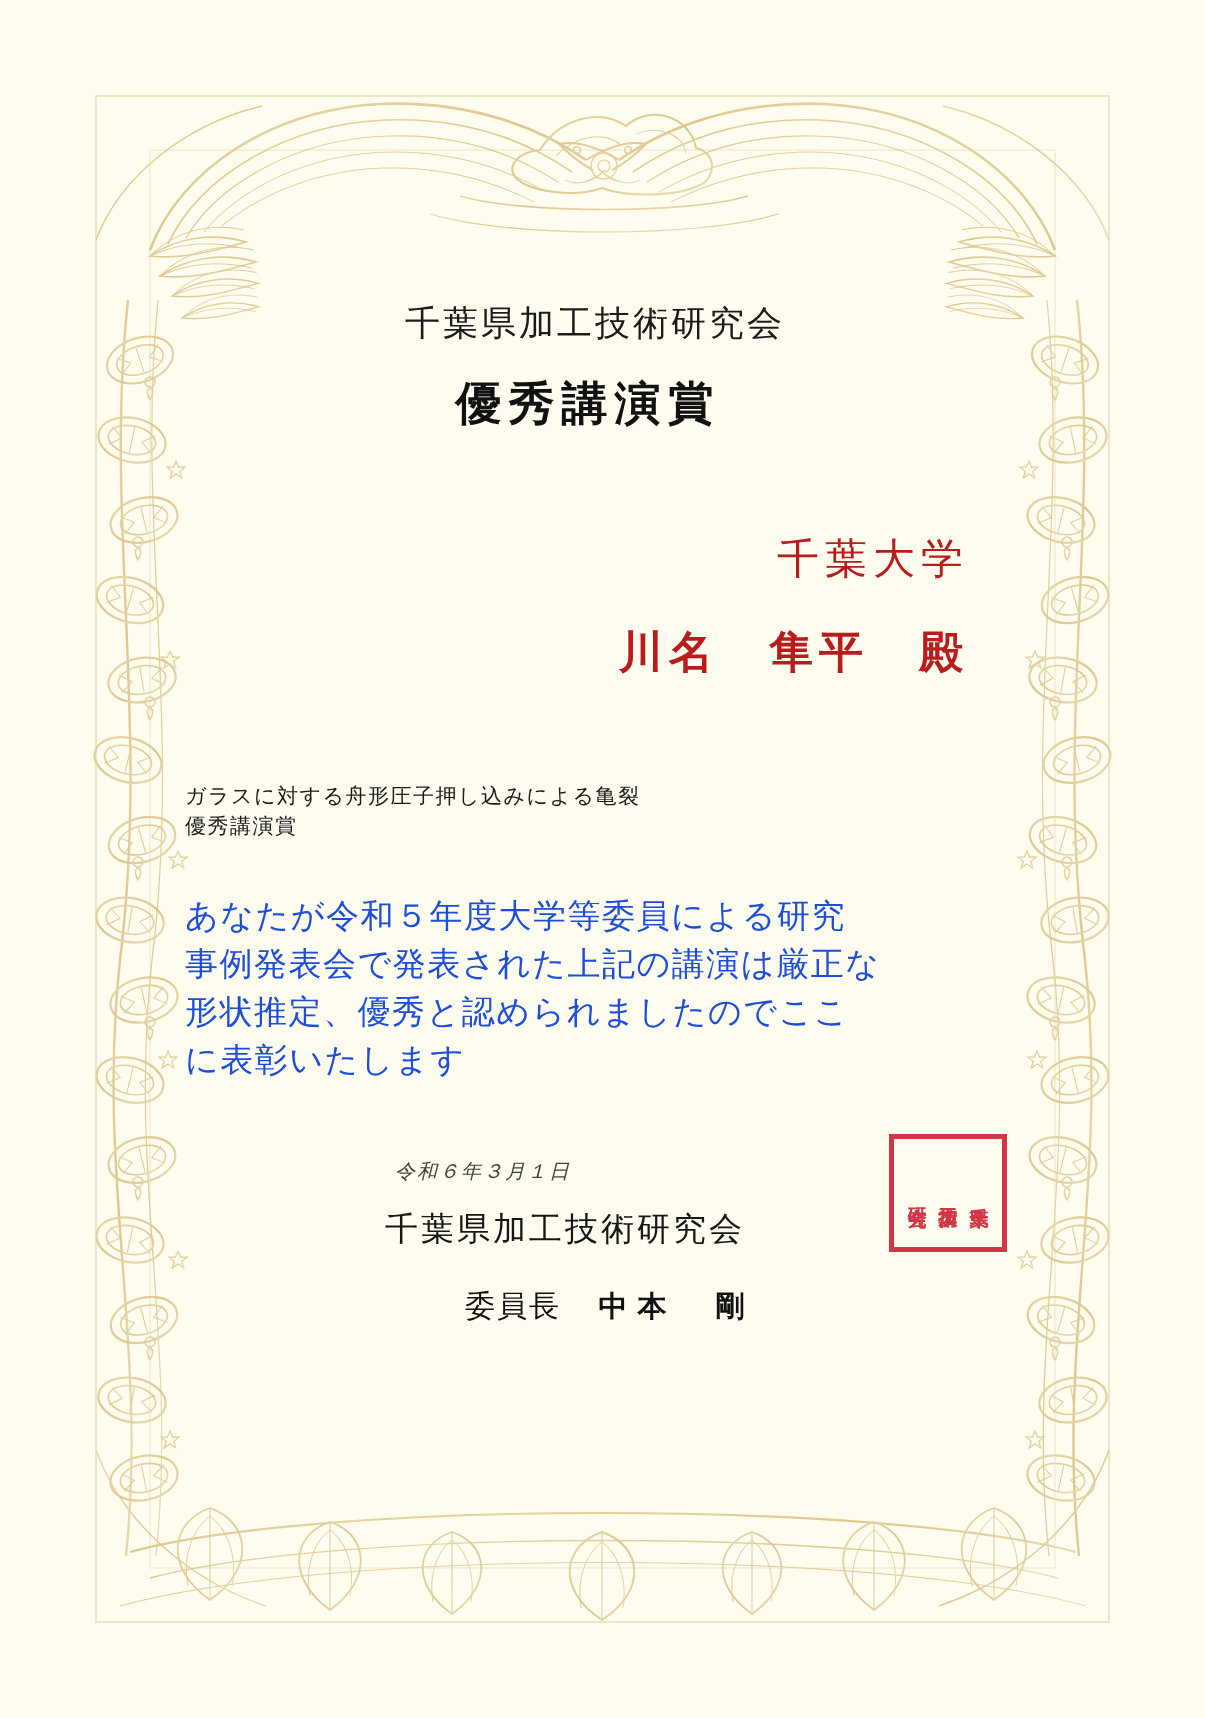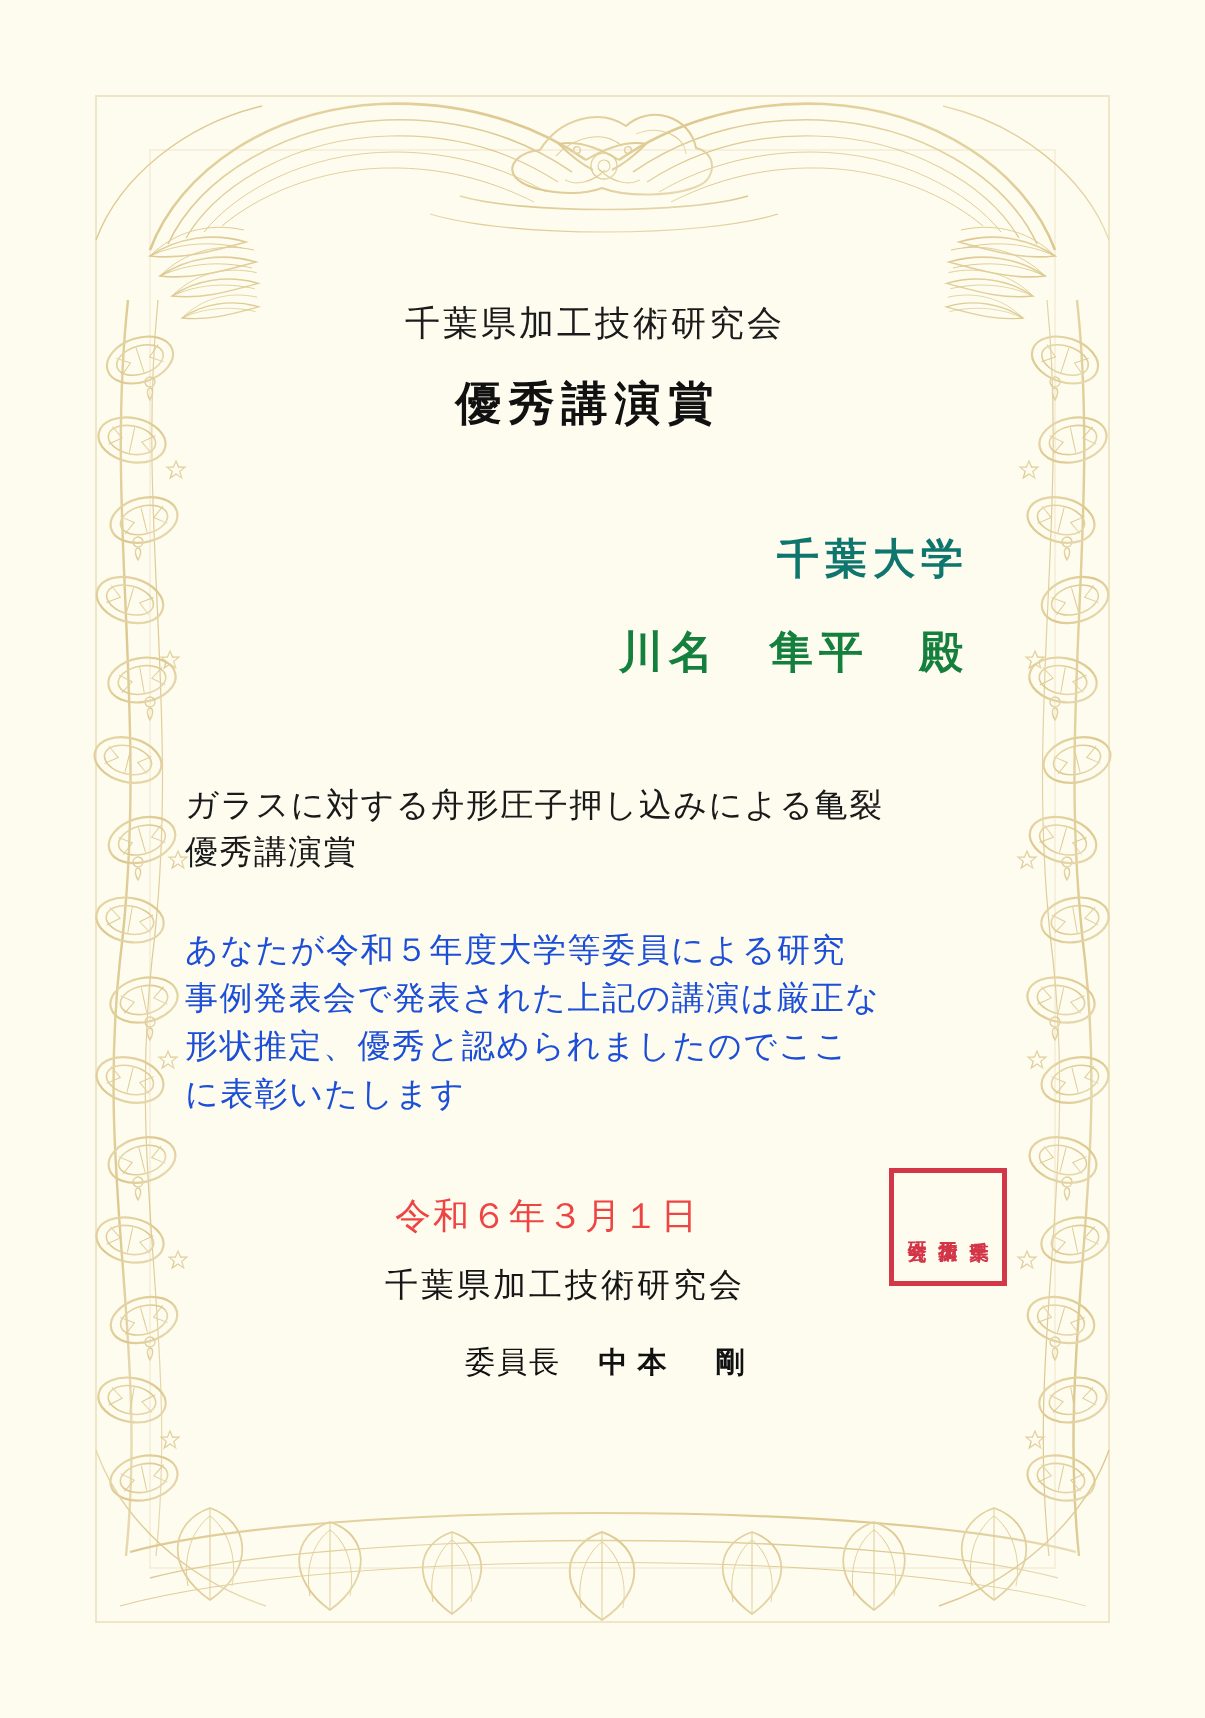--- a/index.html
+++ b/index.html
@@ -64,56 +64,57 @@
   }
 
   .recipient {
     margin-top: 96px;
     text-align: right;
     padding-right: 56px;
   }
   .recipient .affiliation {
     font-size: 42px;
     letter-spacing: 6px;
-    color: #0f766e;
-    font-weight: 700;
+    color: #b91c1c;
+    font-weight: 400;
   }
   .recipient .person {
     font-size: 44px;
     letter-spacing: 6px;
-    color: #15803d;
+    color: #b91c1c;
     margin-top: 36px;
     font-weight: 600;
   }
 
   .talk-title {
     margin-top: 100px;
-    font-size: 33px;
+    font-size: 21px;
     line-height: 1.42;
     letter-spacing: 1.5px;
     color: #1a1a1a;
   }
 
   .body-text {
     margin-top: 50px;
     font-size: 33px;
     line-height: 1.46;
     letter-spacing: 1.5px;
     color: #1d4ed8;
   }
 
   .signature-block {
     margin-top: 74px;
     position: relative;
   }
   .sig-date {
-    font-size: 36px;
+    font-size: 20px;
     letter-spacing: 2px;
-    color: #ef4444;
+    color: #404040;
     padding-left: 210px;
+    font-style: italic;
   }
   .sig-org {
     font-size: 33px;
     letter-spacing: 3px;
     color: #161616;
     padding-left: 200px;
     margin-top: 22px;
   }
   .sig-name-row {
     font-size: 34px;

